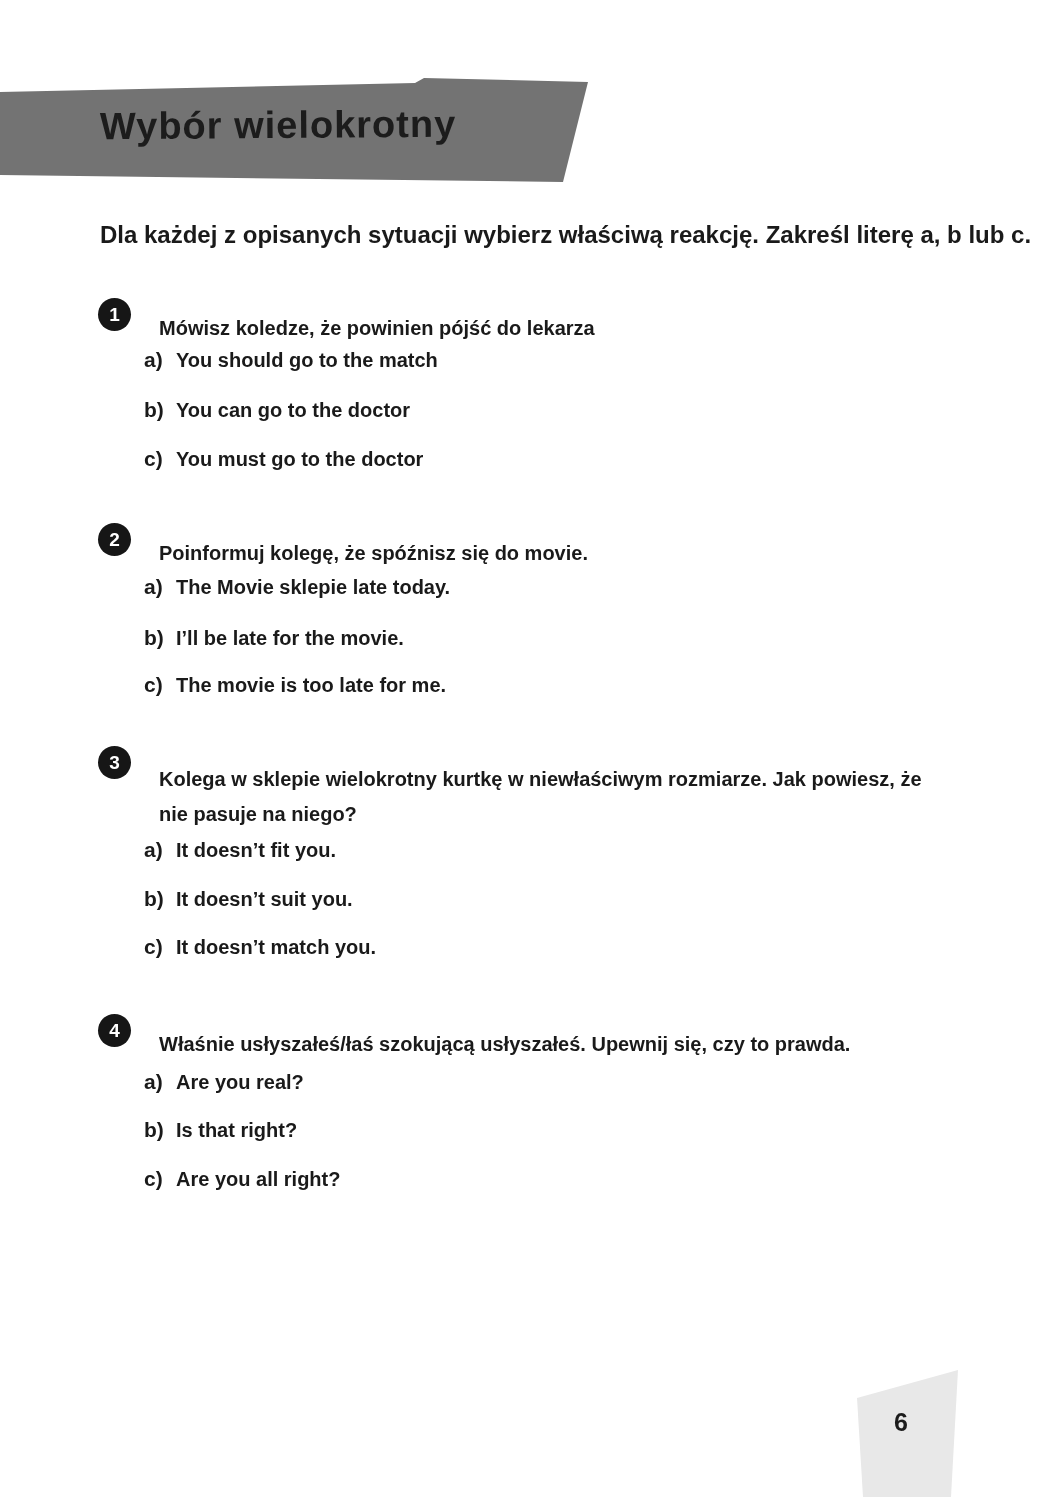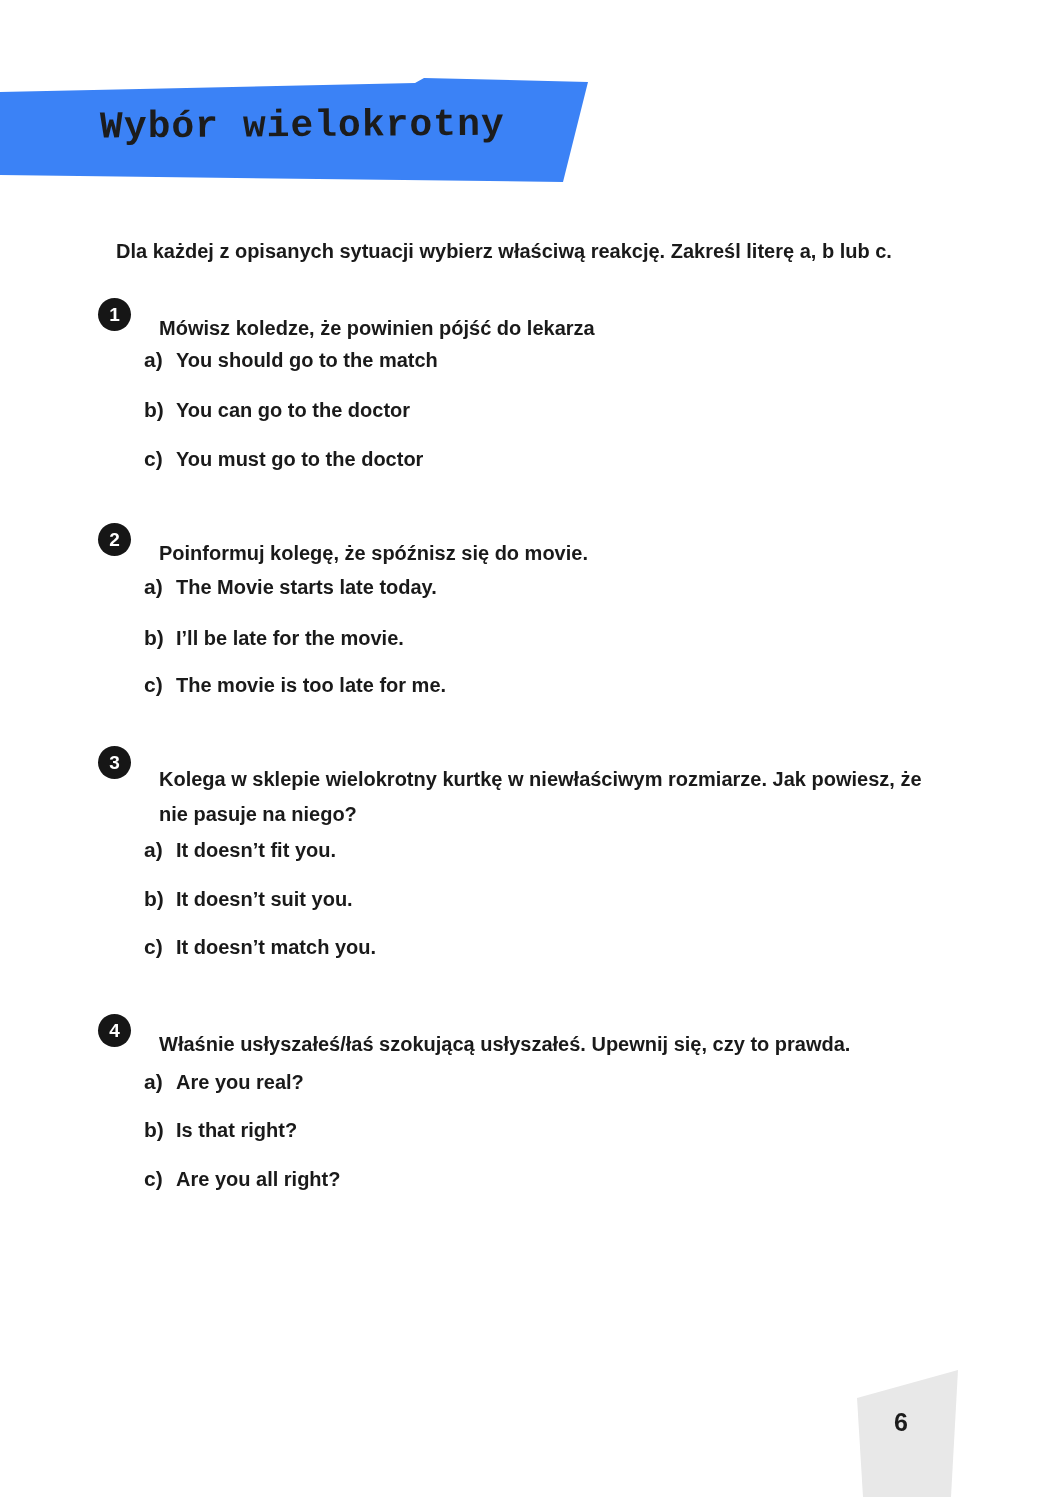--- a/index.html
+++ b/index.html
@@ -2,32 +2,31 @@
 <html><head>
 <meta charset="utf-8">
 <style>
   html,body{margin:0;padding:0;}
   body{
     width:1058px;height:1497px;position:relative;background:#ffffff;
     font-family:"Liberation Sans", sans-serif;color:#1a1a1a;overflow:hidden;
   }
   .banner{
     position:absolute;left:0;top:76px;width:590px;height:110px;
-    background:#3b82f6;
+    background:#737373;
     clip-path:polygon(0px 16px,415px 7px,424px 2px,588px 6px,563px 106px,0px 99px);
-    font-family:Liberation Mono, monospace;
   }
   .banner h1{
     position:absolute;left:100px;top:28px;margin:0;
     font-size:38px;font-weight:bold;letter-spacing:1px;color:#1c1c1c;
     transform:rotate(-0.4deg);
   }
   .instruction{
-    position:absolute;left:100px;top:222px;width:900px;margin:16px;
-    font-size:20px;line-height:26px;font-weight:600;white-space:nowrap;
+    position:absolute;left:100px;top:222px;width:900px;margin:0;
+    font-size:24px;line-height:26px;font-weight:600;white-space:nowrap;
   }
   .badge{
     position:absolute;left:98px;width:33px;height:33px;border-radius:50%;
     background:#161616;color:#ffffff;display:flex;align-items:center;justify-content:center;
     font-size:19px;font-weight:bold;
   }
   .prompt{
     position:absolute;left:143px;width:845px;margin:16px;
     font-size:20px;line-height:35px;font-weight:bold;white-space:pre-line;
   }
@@ -78,21 +77,21 @@
   </div>
 </div>
 
 <div>
   <div class="badge" style="top:523px">
     <span>2</span>
   </div>
   <p class="prompt" style="top:520px">Poinformuj kolegę, że spóźnisz się do movie.</p>
   <div class="option" style="top:574px">
     <span class="letter">a)</span>
-    <span class="text">The Movie starts late today.</span>
+    <span class="text">The Movie sklepie late today.</span>
   </div>
   <div class="option" style="top:625px">
     <span class="letter">b)</span>
     <span class="text">I’ll be late for the movie.</span>
   </div>
   <div class="option" style="top:672px">
     <span class="letter">c)</span>
     <span class="text">The movie is too late for me.</span>
   </div>
 </div>

